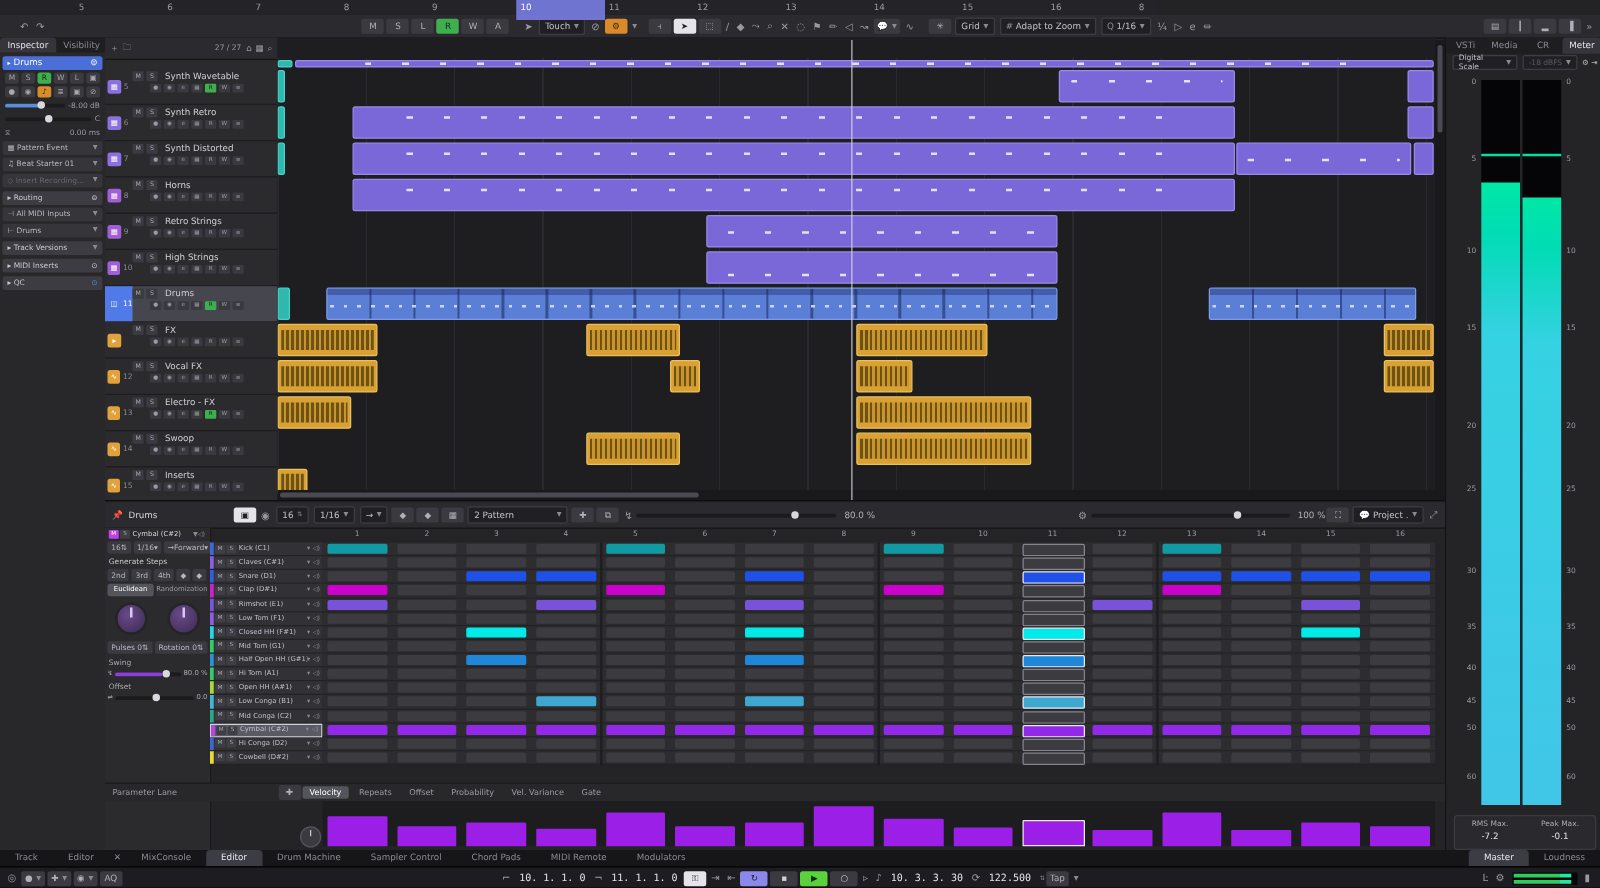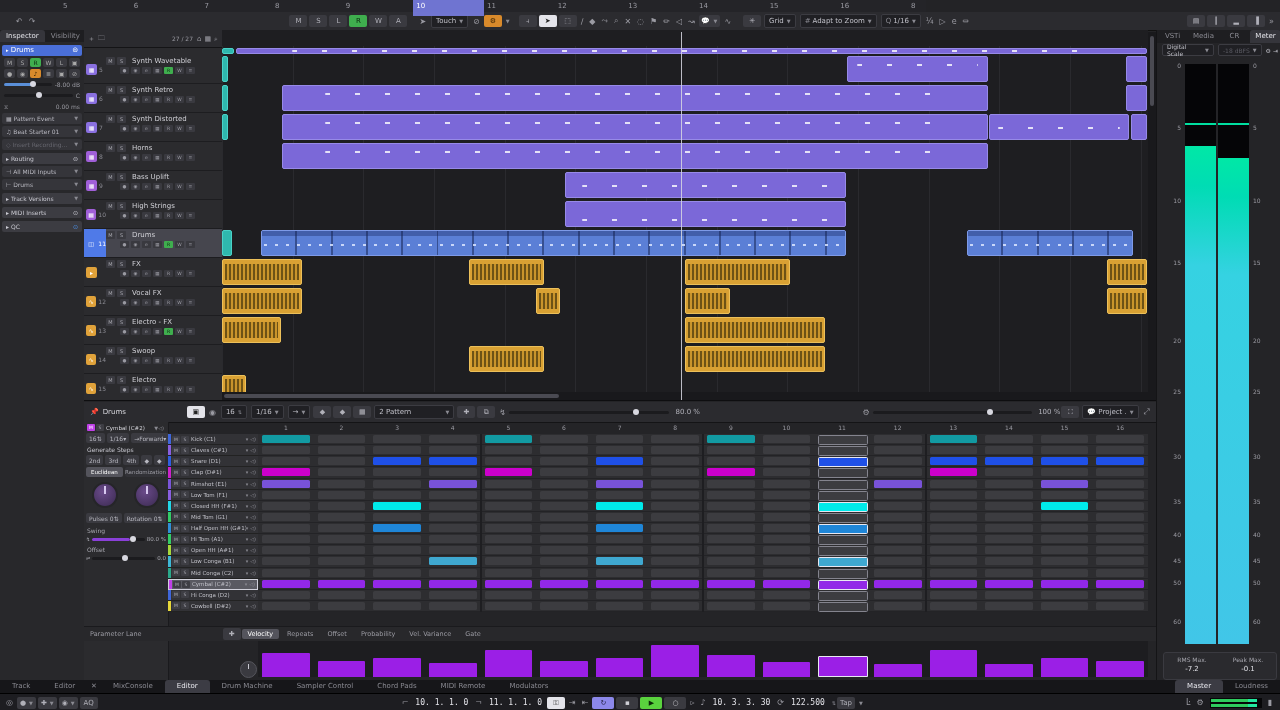--- a/index.html
+++ b/index.html
@@ -427,21 +427,21 @@
       </div>
       <div class="trk" style="top: 123px;">
         <div class="trk-colorzone">
           <div class="trk-icon" style="background: rgb(160, 95, 216);">▦</div>
           <div class="trk-num">9</div>
         </div>
         <div class="trk-main">
           <div class="trk-line1">
             <div class="ms">M</div>
             <div class="ms">S</div>
-            <div class="trk-name">Bass Uplift</div>
+            <div class="trk-name">Retro Strings</div>
           </div>
           <div class="trk-line2">
             <div class="tb2">●</div>
             <div class="tb2">◉</div>
             <div class="tb2">e</div>
             <div class="tb2">▦</div>
             <div class="tb2">R</div>
             <div class="tb2">W</div>
             <div class="tb2">≡</div>
           </div>
@@ -581,21 +581,21 @@
       </div>
       <div class="trk" style="top: 326px;">
         <div class="trk-colorzone">
           <div class="trk-icon" style="background: rgb(224, 162, 58);">∿</div>
           <div class="trk-num">15</div>
         </div>
         <div class="trk-main">
           <div class="trk-line1">
             <div class="ms">M</div>
             <div class="ms">S</div>
-            <div class="trk-name">Electro</div>
+            <div class="trk-name">Inserts</div>
           </div>
           <div class="trk-line2">
             <div class="tb2">●</div>
             <div class="tb2">◉</div>
             <div class="tb2">e</div>
             <div class="tb2">▦</div>
             <div class="tb2">R</div>
             <div class="tb2">W</div>
             <div class="tb2">≡</div>
           </div>

